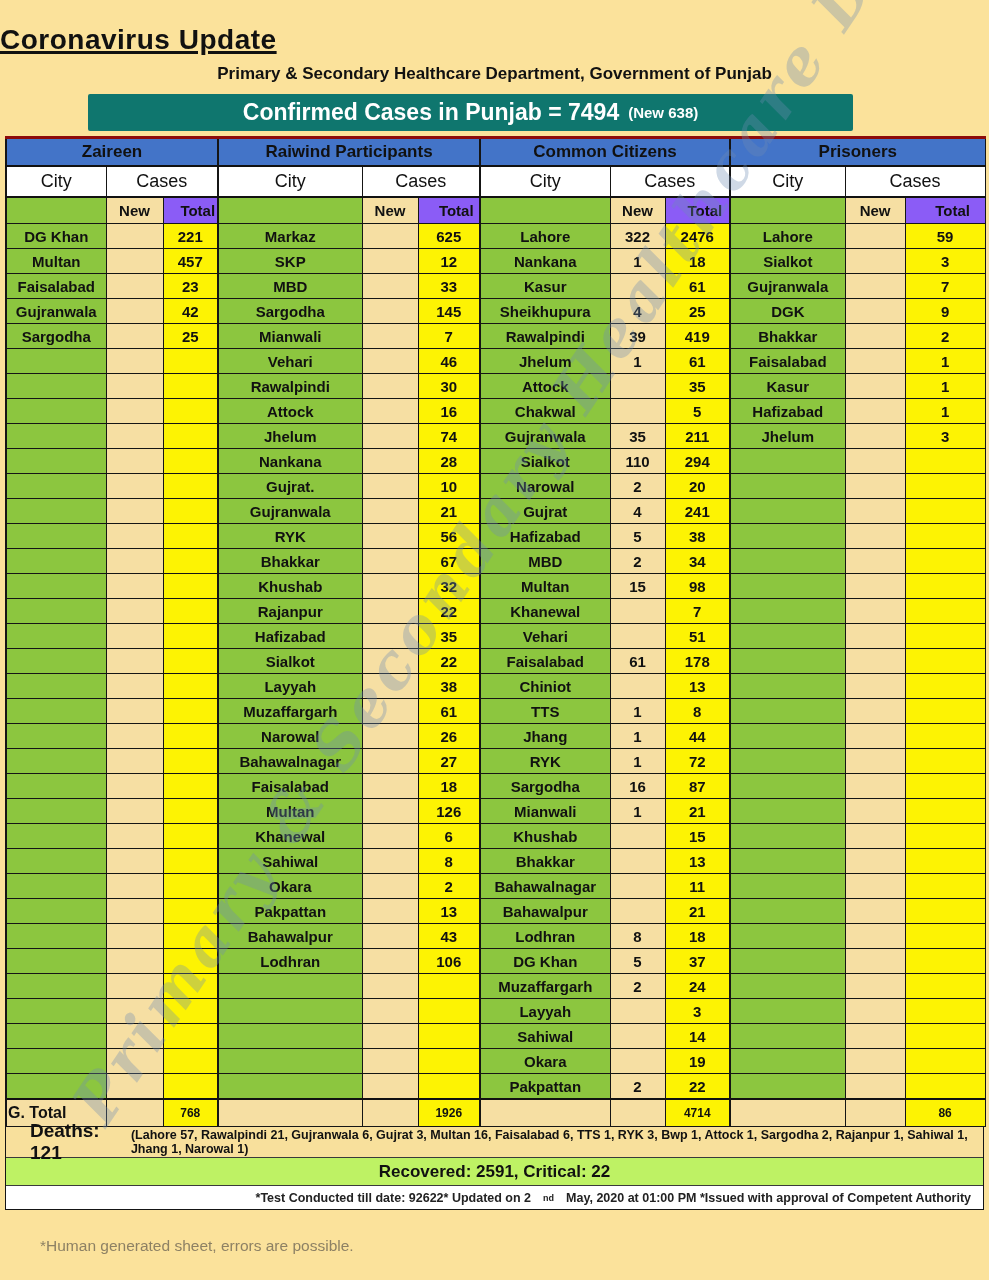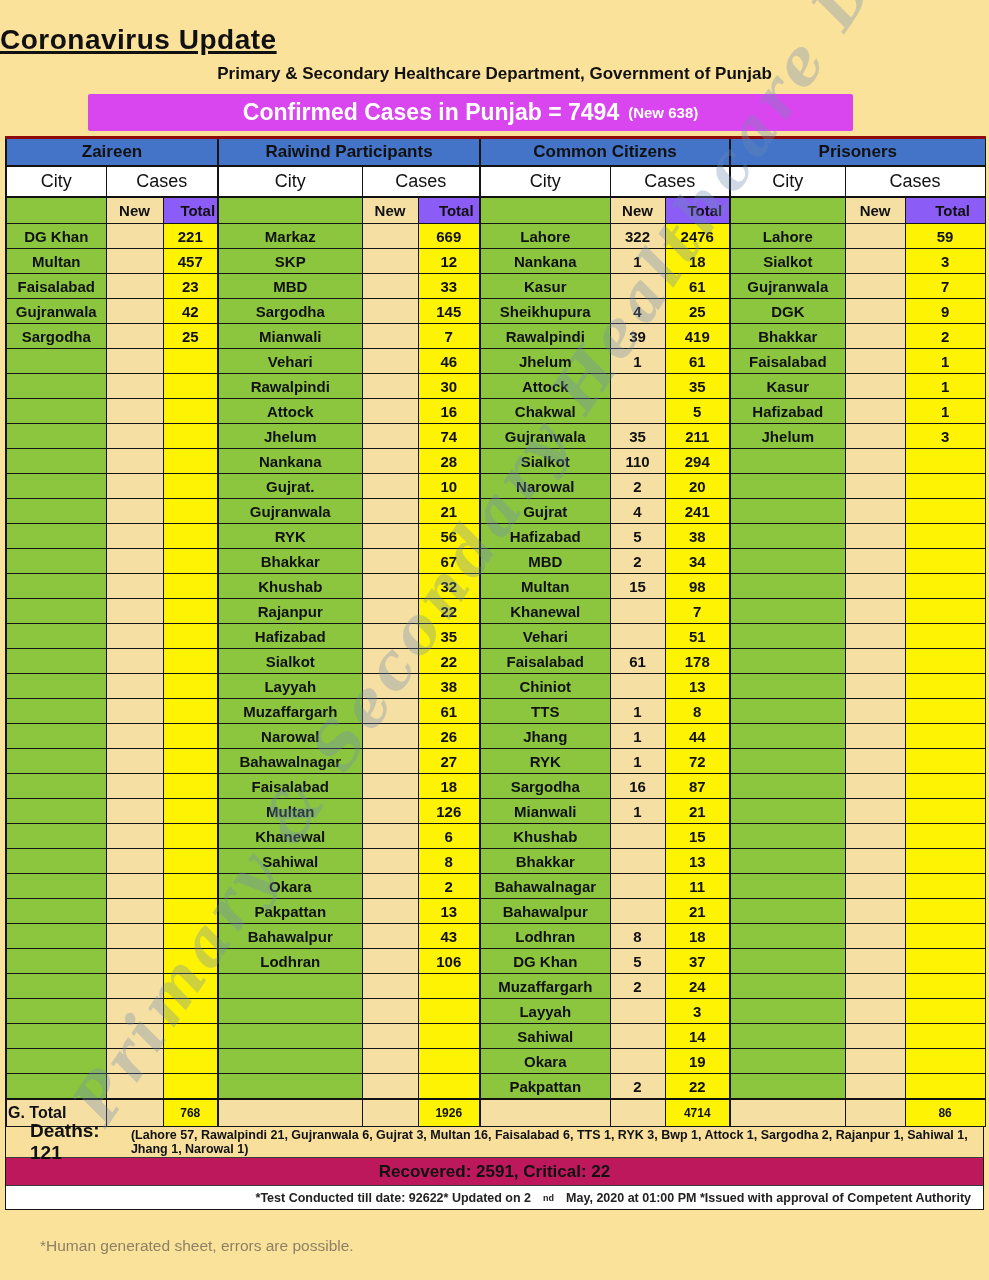--- a/index.html
+++ b/index.html
@@ -10,21 +10,21 @@
     color:#111;
   }
   .page{position:relative;width:989px;height:1280px;}
   
   .title{
     margin-top:24px;text-align:left;font-size:28px;font-weight:bold;
     text-decoration:underline;text-decoration-thickness:3px;letter-spacing:.5px;
   }
   .sub{ text-align:center;font-weight:bold;font-size:17px;margin-top:8px; }
   .banner{
-    margin:10px 16px 5px 88px;width:765px;height:37px;background:#d946ef;
+    margin:10px 16px 5px 88px;width:765px;height:37px;background:#0f766e;
     display:flex;align-items:center;justify-content:center;gap:9px;border-radius:2px;
   }
   .banner .main{color:#fff;font-size:23px;font-weight:bold;}
   .banner .small{color:#fff;font-size:15px;font-weight:bold;}
   
   table{
     margin-left:5px;width:979px;border-collapse:collapse;table-layout:fixed;
     border:1px solid #151515;border-top:3px solid #8d0b0b;
   }
   th,td{border:1px solid #151515;padding:0;text-align:center;overflow:hidden;white-space:nowrap;}
@@ -45,21 +45,21 @@
   .summary{
     margin-left:5px;width:977px;border:1px solid #151515;border-top:none;
   }
   .deaths{
     background:#F8E09C;height:30px;display:flex;align-items:center;
     padding-left:24px;border-bottom:1px solid #3a3a3a;
   }
   .deaths .lbl{font-size:19px;font-weight:bold;margin-right:6px;}
   .deaths .det{font-size:12.5px;font-weight:600;}
   .recovered{
-    background:#be185d;height:27px;display:flex;align-items:center;justify-content:center;
+    background:#bef264;height:27px;display:flex;align-items:center;justify-content:center;
     font-size:17px;font-weight:bold;border-bottom:1px solid #3a3a3a;
   }
   .note{
     background:#ffffff;height:23px;display:flex;align-items:center;justify-content:flex-end;
     padding-right:12px;font-size:12.5px;font-weight:600;color:#222;gap:12px;
   }
   sup{font-size:9px;}
   
   .footer{margin:22px 0 0 40px;color:#8d8164;font-size:15.5px;line-height:1.85;}
   
@@ -128,21 +128,21 @@
           <td class="h3g gs"></td>
           <th class="h3n">New</th>
           <th class="h3t">Total</th>
         </tr>
         <tr>
           <td class="city gs">DG Khan</td>
           <td class="new"></td>
           <td class="total">221</td>
           <td class="city gs">Markaz</td>
           <td class="new"></td>
-          <td class="total">669</td>
+          <td class="total">625</td>
           <td class="city gs">Lahore</td>
           <td class="new">322</td>
           <td class="total">2476</td>
           <td class="city gs">Lahore</td>
           <td class="new"></td>
           <td class="total">59</td>
         </tr>
         <tr>
           <td class="city gs">Multan</td>
           <td class="new"></td>

